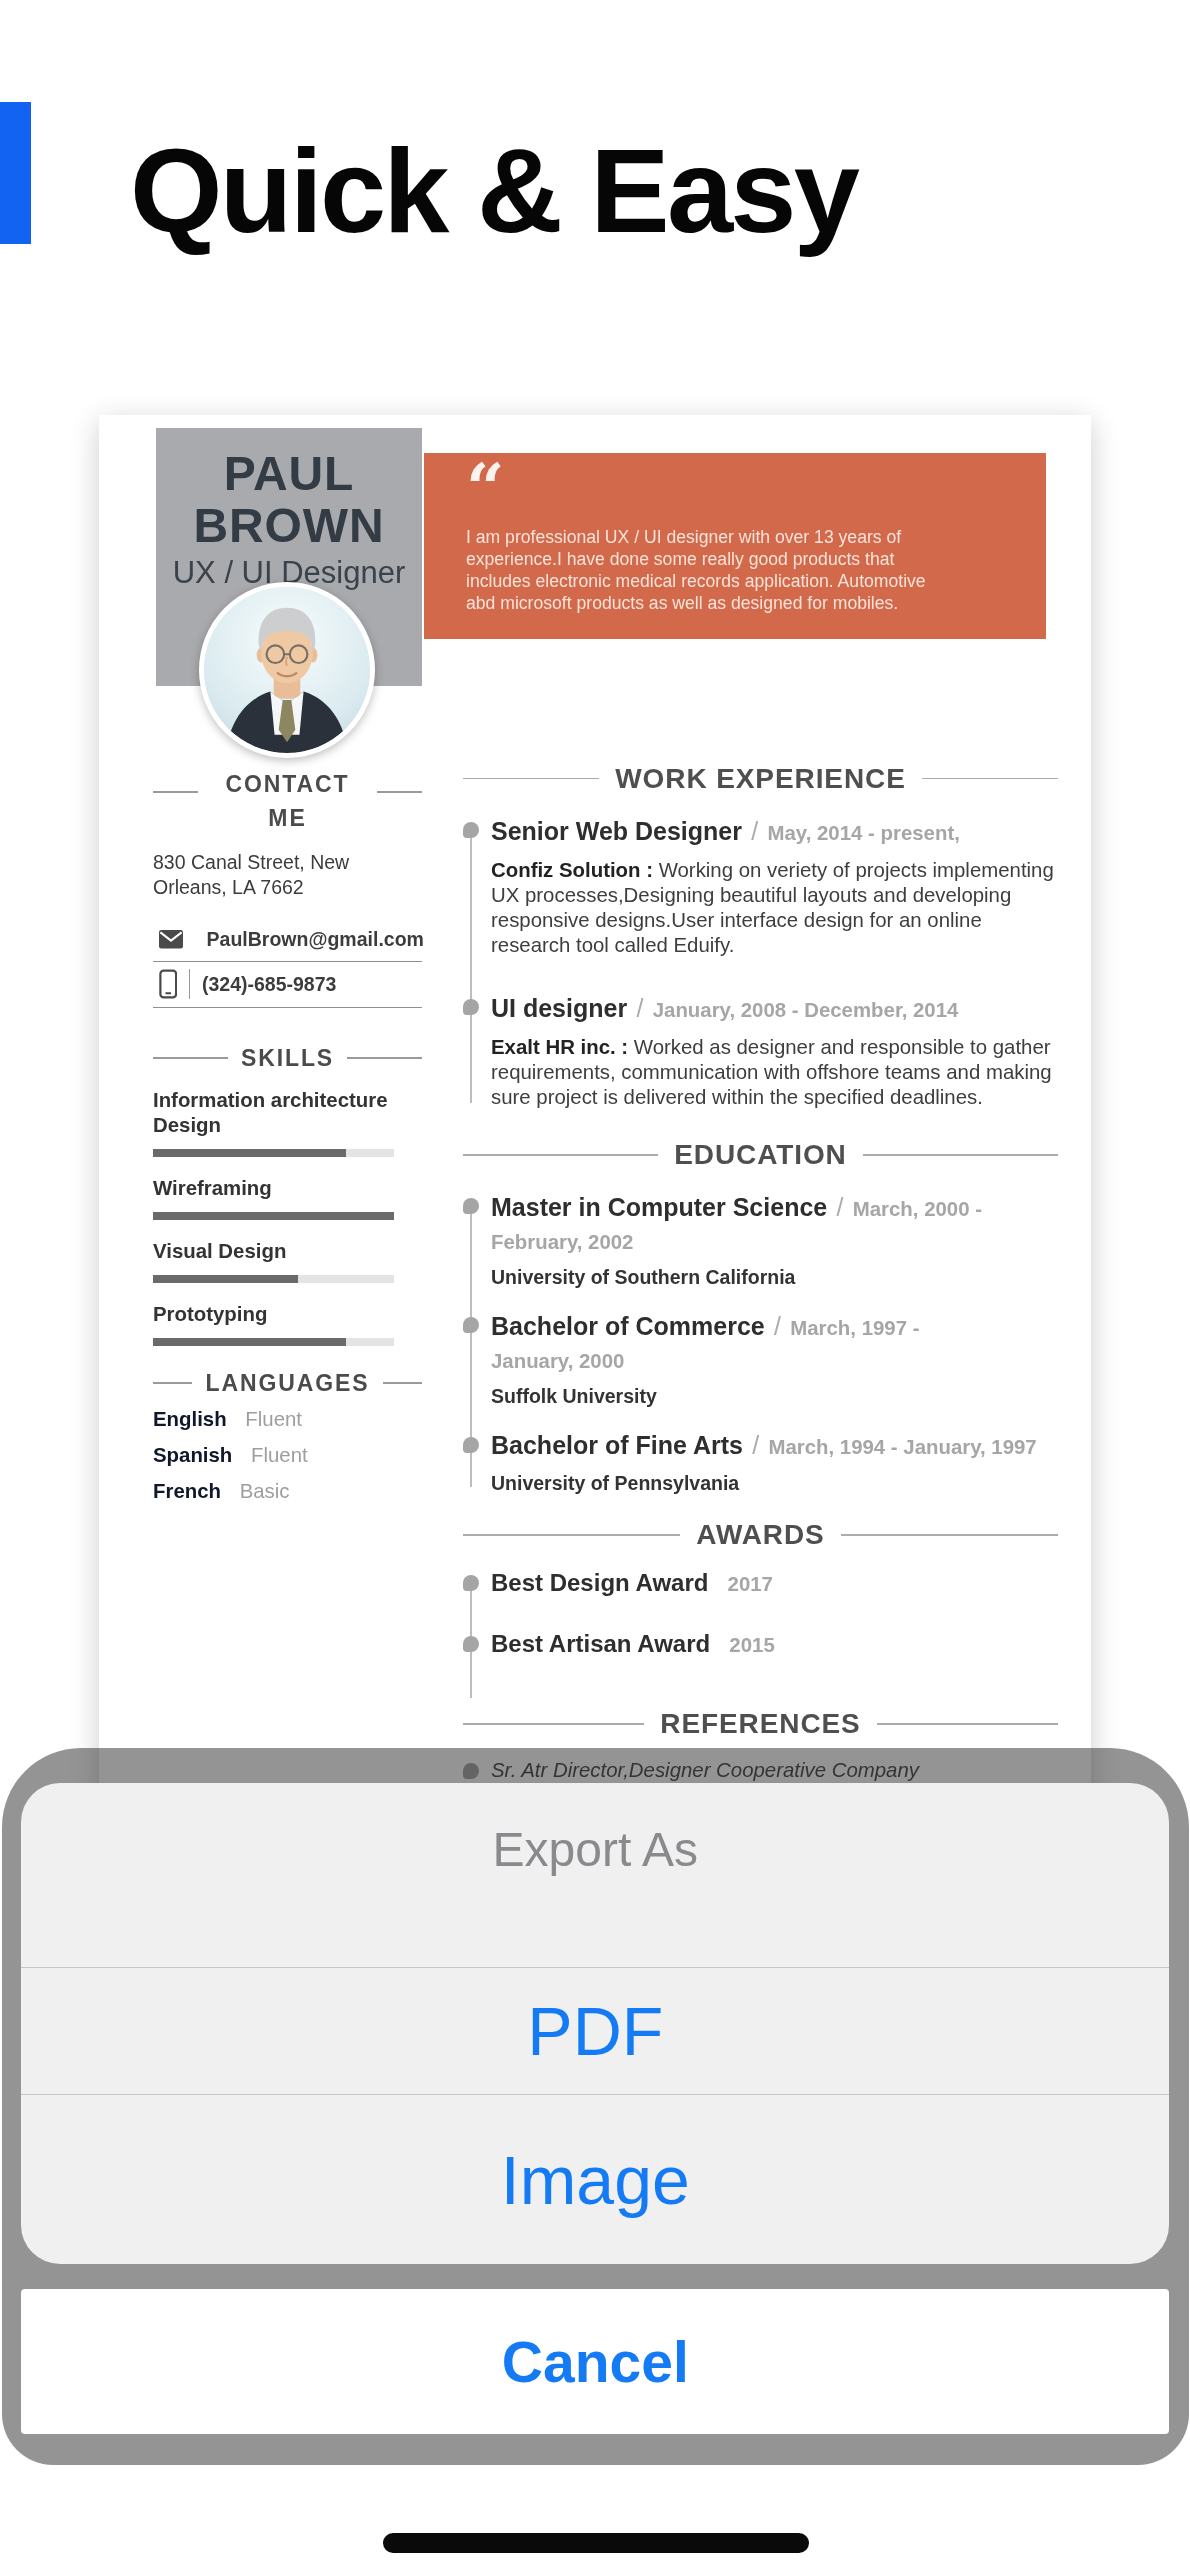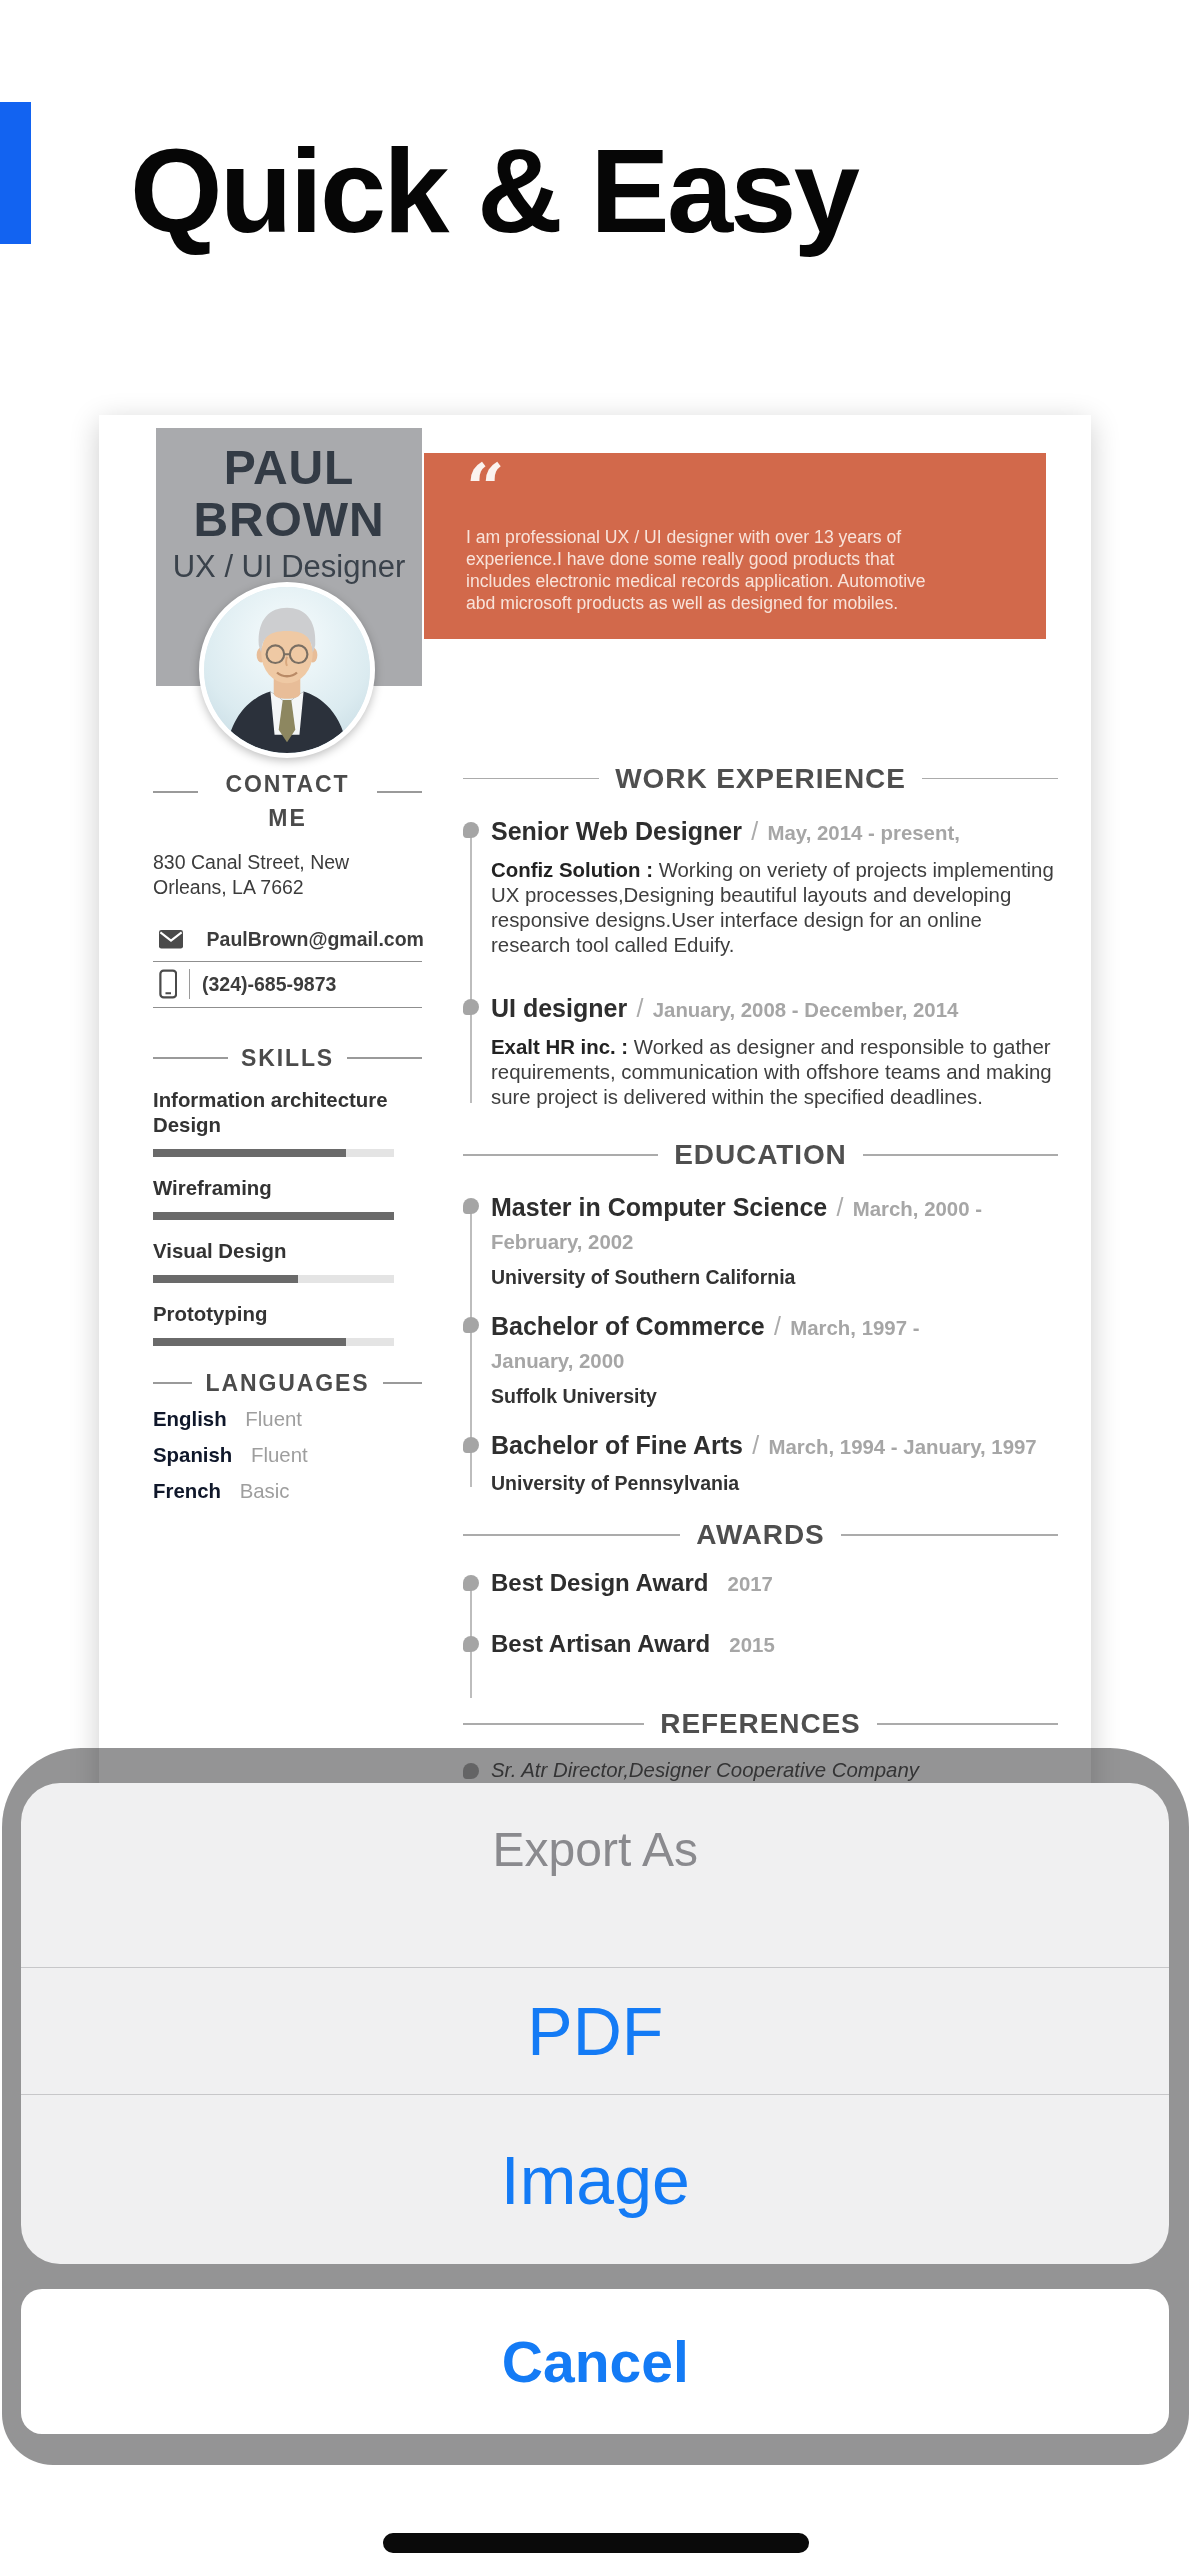--- a/index.html
+++ b/index.html
@@ -10,21 +10,21 @@
   
   .accent-bar { position:absolute; left:0; top:102px; width:31px; height:142px; background:#1263F1; }
   .page-title { position:absolute; left:130px; top:116px; height:148px; display:flex; align-items:center;
     font-size:119px; font-weight:bold; letter-spacing:-2.8px; color:#060606; font-family:"Liberation Sans",sans-serif; }
 
   
   .resume-card { position:absolute; left:99px; top:415px; width:992px; height:1484px; background:#fff;
     box-shadow:0 7.4px 28px rgba(0,0,0,0.20); font-family:"Liberation Sans",sans-serif; }
 
   .name-box { position:absolute; left:57px; top:13px; width:266px; height:258px; background:#A9AAAD;
-    text-align:center; padding-top:14px; }
+    text-align:center; padding-top:20px; }
   .name-line { font-size:48px; font-weight:bold; color:#333B45; line-height:52px; letter-spacing:0.9px; }
   .role-line { font-size:31px; color:#3A424B; line-height:33px; margin-top:3.7px; }
 
   .avatar-wrap { position:absolute; left:100px; top:167px; width:176px; height:176px; border-radius:50%;
     border:5.6px solid #fff; box-shadow:0 2.8px 9.3px rgba(0,0,0,0.25); overflow:hidden; background:#dcebf0; }
   .avatar-wrap svg { display:block; width:100%; height:100%; }
 
   .quote-box { position:absolute; left:325px; top:38px; width:622px; height:186px; background:#D2694B;
     padding:13px 93px 15px 42px; color:#F8E3DA; }
   .quote-glyph { font-family:"DejaVu Serif", serif; font-weight:bold; font-size:67px; line-height:45px; color:#FBF3EF; display:block; height:41px; }
@@ -93,21 +93,21 @@
   
   .dim-overlay { position:absolute; left:1.9px; top:1748px; width:1187px; height:717px;
     border-radius:79px 79px 51px 51px; background:rgba(28,28,30,0.47); }
   .action-sheet { position:absolute; left:21.3px; top:1783px; width:1148px; height:481px; border-radius:39px;
     background:#F0F0F1; overflow:hidden; display:flex; flex-direction:column; }
   .sheet-title { height:185px; display:flex; align-items:center; justify-content:center; padding-bottom:52px;
     font-size:48px; color:#8A8A8E; border-bottom:1.9px solid #C7C7C9; }
   .sheet-option { display:flex; align-items:center; justify-content:center; font-size:68px; color:#147BF5; }
   .opt-pdf { height:127px; border-bottom:1.9px solid #C7C7C9; }
   .opt-image { flex:1; }
-  .cancel-card { position:absolute; left:21.3px; top:2289px; width:1148px; height:145px; border-radius:21px;
+  .cancel-card { position:absolute; left:21.3px; top:2289px; width:1148px; height:145px; border-radius:4px;
     background:#FFFFFF; display:flex; align-items:center; justify-content:center;
     font-size:57px; font-weight:bold; color:#147BF5; }
   .home-indicator { position:absolute; left:383px; top:2533px; width:426px; height:19.5px; border-radius:10.2px; background:#0A0A0A; }
 </style>
 </head>
 <body>
 
 <div class="screen">
 
   <div class="accent-bar"></div>

